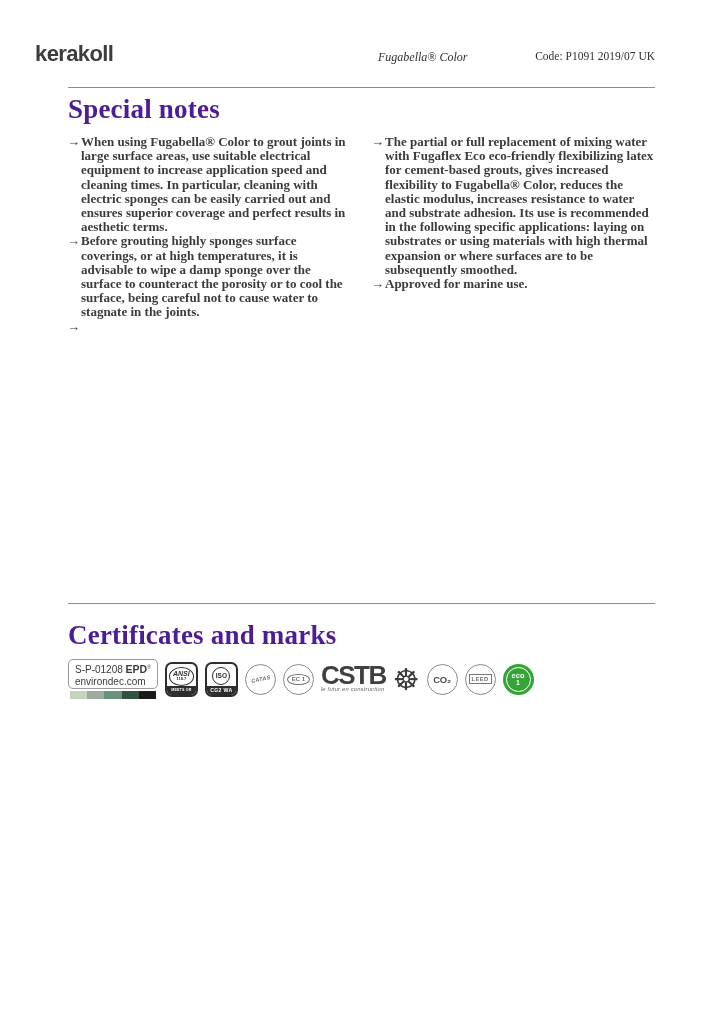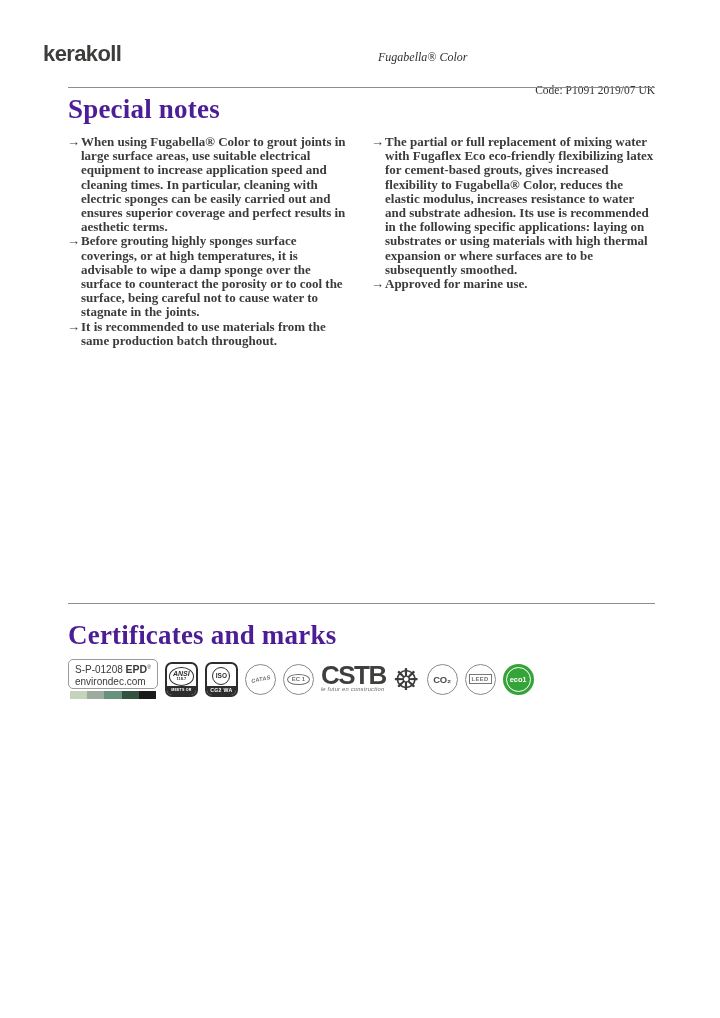--- a/index.html
+++ b/index.html
@@ -8,24 +8,24 @@
     font-family:"Liberation Serif", serif; color:#3b3b3b;
     -webkit-font-smoothing:antialiased;
   }
   .page { position:relative; width:720px; height:1018px; background:#fff; }
 
   
   .hdr { position:absolute; top:44px; left:35px; right:65px; height:24px; }
   .logo {
     position:absolute; left:0; top:-3px;
     font-family:"Liberation Sans", sans-serif; font-weight:bold;
-    font-size:22px; letter-spacing:-0.6px; color:#3d3d3c;margin-left:8px;
+    font-size:22px; letter-spacing:-0.6px; color:#3d3d3c;
   }
   .hdr-product { position:absolute; left:343px; top:6px; font-size:12px; color:#2f2f2f;font-style:italic; }
-  .hdr-code    { position:absolute; right:0;   top:6px; font-size:11.5px; color:#2f2f2f;margin-top:34px; }
+  .hdr-code    { position:absolute; right:0;   top:6px; font-size:11.5px; color:#2f2f2f; }
 
   .rule { position:absolute; left:68px; right:65px; height:0; border:0; border-top:1px solid #8d8d8d; margin:0; }
   .rule-1 { top:87px; }
   .rule-2 { top:603px; }
 
   .sec-title {
     position:absolute; left:68px; margin:0;
     font-family:"Liberation Serif", serif; font-weight:bold;
     font-size:27px; line-height:28px; color:#4c1d95; letter-spacing:0.2px;
   }
@@ -98,21 +98,21 @@
   .co2-txt  { font-size:9.5px; font-weight:bold; color:#4a4a4a; letter-spacing:-0.3px; }
 
   .cstb { color:#3f3f3e; margin-top:-2px; }
   .cstb-name { font-size:26px; font-weight:bold; letter-spacing:-1.5px; line-height:22px; }
   .cstb-tag  { font-size:5.8px; font-style:italic; color:#6a6a6a; margin-top:0; letter-spacing:0.2px; }
 
   .wheel { font-family:"DejaVu Sans", sans-serif; font-size:30px; line-height:31px; color:#3a3a3a; }
 
   .eco {
     width:31px; height:31px; border-radius:50%; background:#35a438; position:relative;
-    display:flex; flex-direction:row; align-items:center; justify-content:center;
+    display:flex; flex-direction:column; align-items:center; justify-content:center;
     color:#fff;
   }
   .eco-ring { position:absolute; top:3px; left:3px; right:3px; bottom:3px; border:1.5px solid #ffffff; border-radius:50%; }
   .eco-name { font-size:7.5px; font-weight:bold; line-height:7px; position:relative; }
   .eco-num  { font-size:7px;  font-weight:bold; line-height:7px; position:relative; }
 </style>
 </head>
 <body>
 
 <div class="page">
@@ -129,21 +129,21 @@
 
   <div class="cols">
     <div class="col">
       <div class="bullet">
         <span class="arrow">→</span><span>When using Fugabella® Color to grout joints in large surface areas, use suitable electrical equipment to increase application speed and cleaning times. In particular, cleaning with electric sponges can be easily carried out and ensures superior coverage and perfect results in aesthetic terms.</span>
       </div>
       <div class="bullet">
         <span class="arrow">→</span><span>Before grouting highly sponges surface coverings, or at high temperatures, it is advisable to wipe a damp sponge over the surface to counteract the porosity or to cool the surface, being careful not to cause water to stagnate in the joints.</span>
       </div>
       <div class="bullet">
-        <span class="arrow">→</span><span>It is recommended to use materials from the same production batch throughout.</span>
+        <span class="arrow">→</span>
       </div>
     </div>
     <div class="col">
       <div class="bullet">
         <span class="arrow">→</span><span>The partial or full replacement of mixing water with Fugaflex Eco eco-friendly flexibilizing latex for cement-based grouts, gives increased flexibility to Fugabella® Color, reduces the elastic modulus, increases resistance to water and substrate adhesion. Its use is recommended in the following specific applications: laying on substrates or using materials with high thermal expansion or where surfaces are to be subsequently smoothed.</span>
       </div>
       <div class="bullet">
         <span class="arrow">→</span><span>Approved for marine use.</span>
       </div>
     </div>

